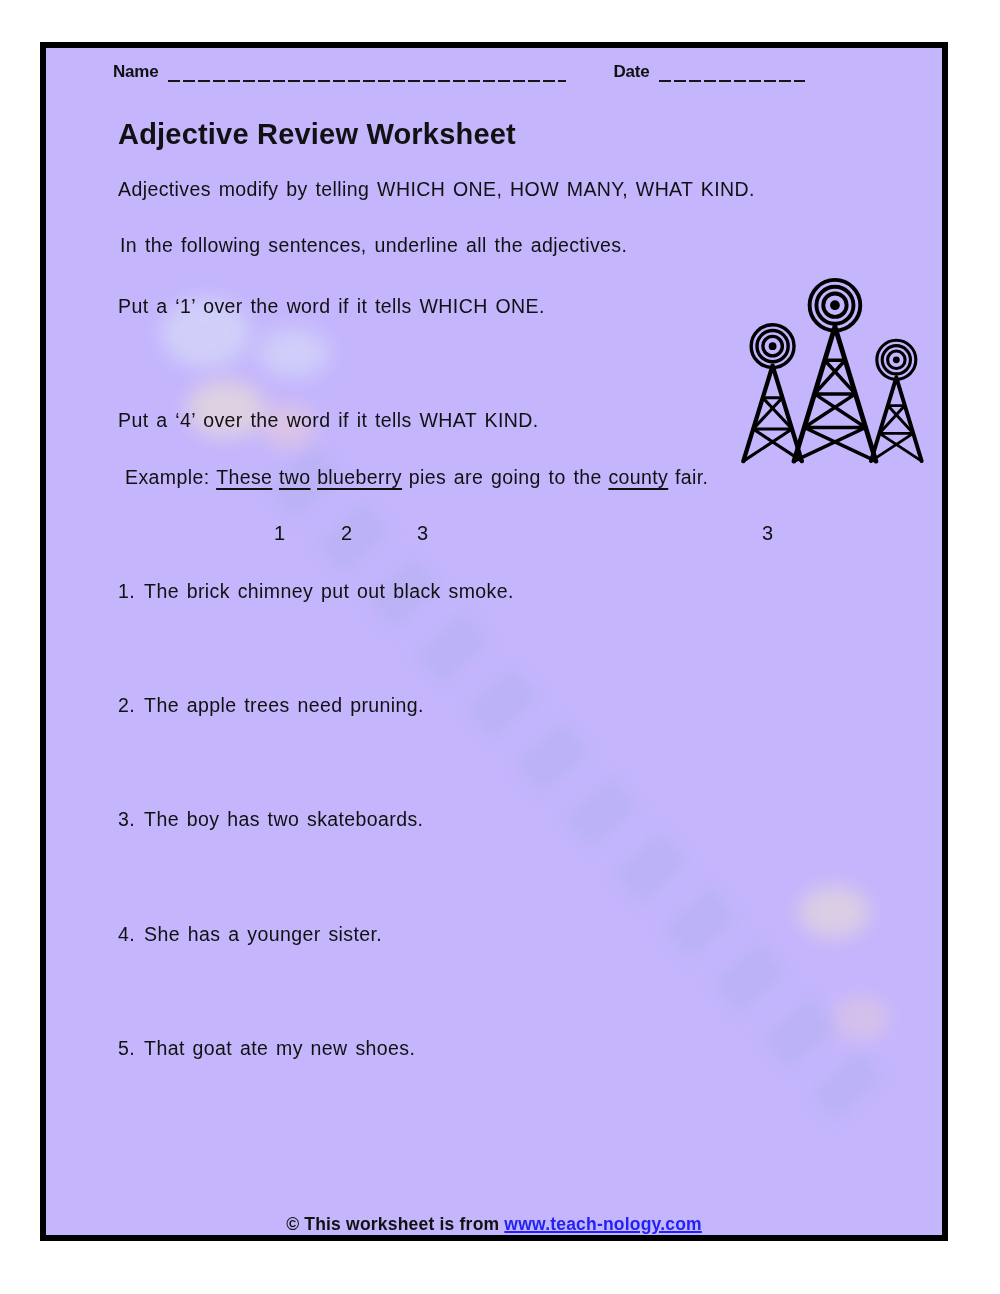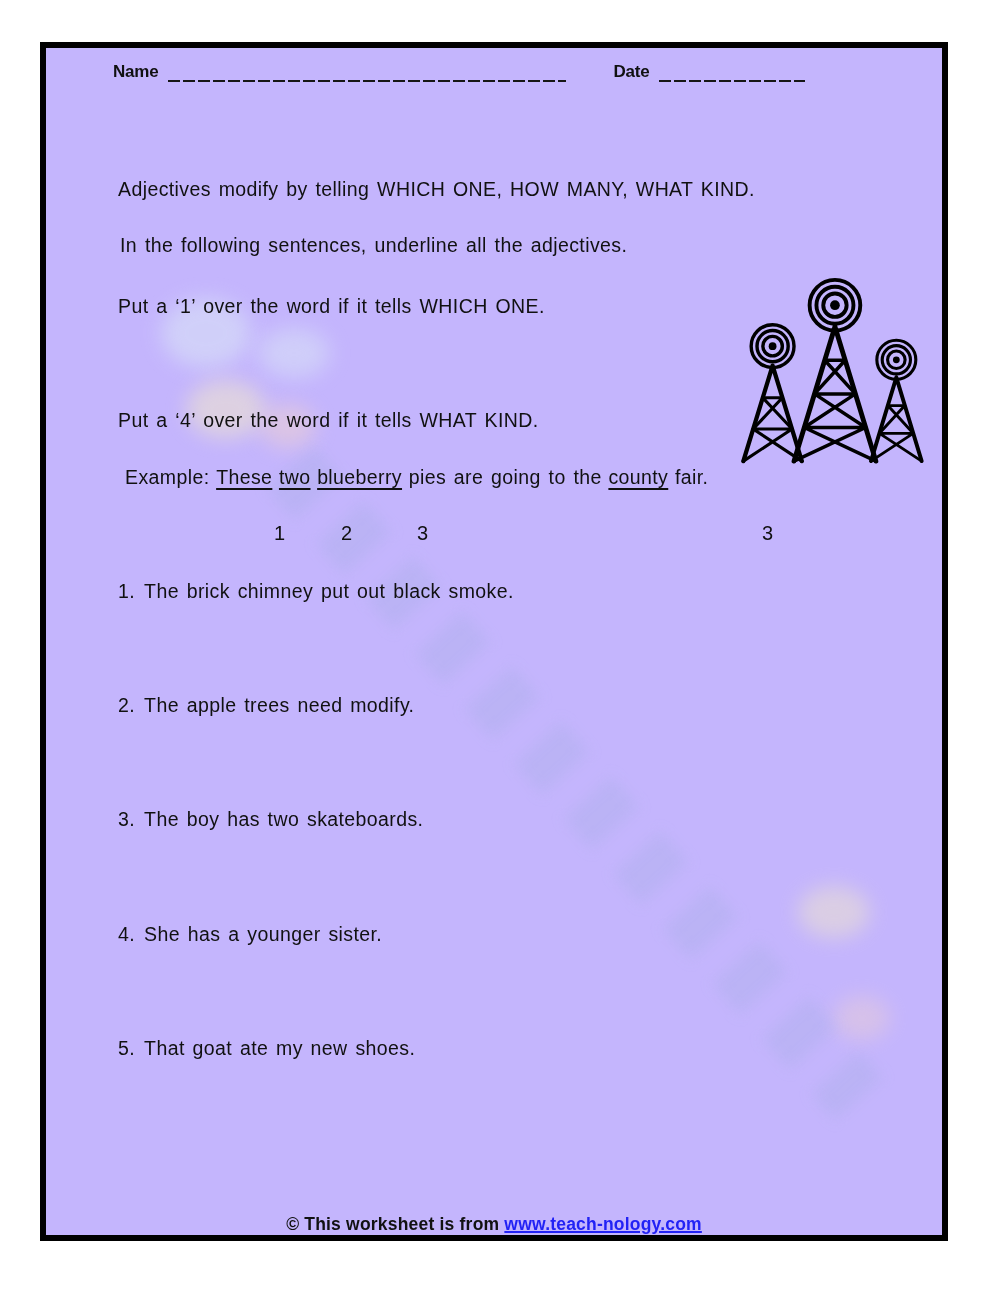--- a/index.html
+++ b/index.html
@@ -91,37 +91,38 @@
   <div class="wm-trail"></div>
 
   <div class="name-date">
     <span>Name</span>
     <span class="blank name-blank"></span>
     <span class="date-gap"></span>
     <span>Date</span>
     <span class="blank date-blank"></span>
   </div>
 
+  <h1 class="title">Adjective Review Worksheet</h1>
 
   <div class="line" style="top:130px;">Adjectives modify by telling WHICH ONE, HOW MANY, WHAT KIND.</div>
   <div class="line" style="top:186px; left:74px;">In the following sentences, underline all the adjectives.</div>
   <div class="line" style="top:247px;">Put a ‘1’ over the word if it tells WHICH ONE.</div>
   <div class="line" style="top:361px;">Put a ‘4’ over the word if it tells WHAT KIND.</div>
 
   <div class="line ex-line" style="top:418px;">
     <span class="ex-seg">Example:</span><span class="ex-seg u">These</span><span class="ex-seg u">two</span><span class="ex-seg u">blueberry</span><span class="ex-seg">pies are going to the</span><span class="ex-seg u">county</span><span>fair.</span>
   </div>
 
   <span class="marker" style="left:228px;">1</span>
   <span class="marker" style="left:295px;">2</span>
   <span class="marker" style="left:371px;">3</span>
   <span class="marker" style="left:716px;">3</span>
 
   <div class="line" style="top:532px;"><span class="sentence-number">1.</span><span>The brick chimney put out black smoke.</span></div>
-  <div class="line" style="top:646px;"><span class="sentence-number">2.</span><span>The apple trees need modify.</span></div>
+  <div class="line" style="top:646px;"><span class="sentence-number">2.</span><span>The apple trees need pruning.</span></div>
   <div class="line" style="top:760px;"><span class="sentence-number">3.</span><span>The boy has two skateboards.</span></div>
   <div class="line" style="top:875px;"><span class="sentence-number">4.</span><span>She has a younger sister.</span></div>
   <div class="line" style="top:989px;"><span class="sentence-number">5.</span><span>That goat ate my new shoes.</span></div>
 
   <svg class="towers" viewBox="0 0 190 195" fill="none" stroke="#000" stroke-linecap="round">
 
     <circle cx="97" cy="30" r="5" fill="#000" stroke="none"></circle>
     <circle cx="97" cy="30" r="12" stroke-width="4"></circle>
     <circle cx="97" cy="30" r="19" stroke-width="4"></circle>
     <circle cx="97" cy="30" r="26" stroke-width="4"></circle>

